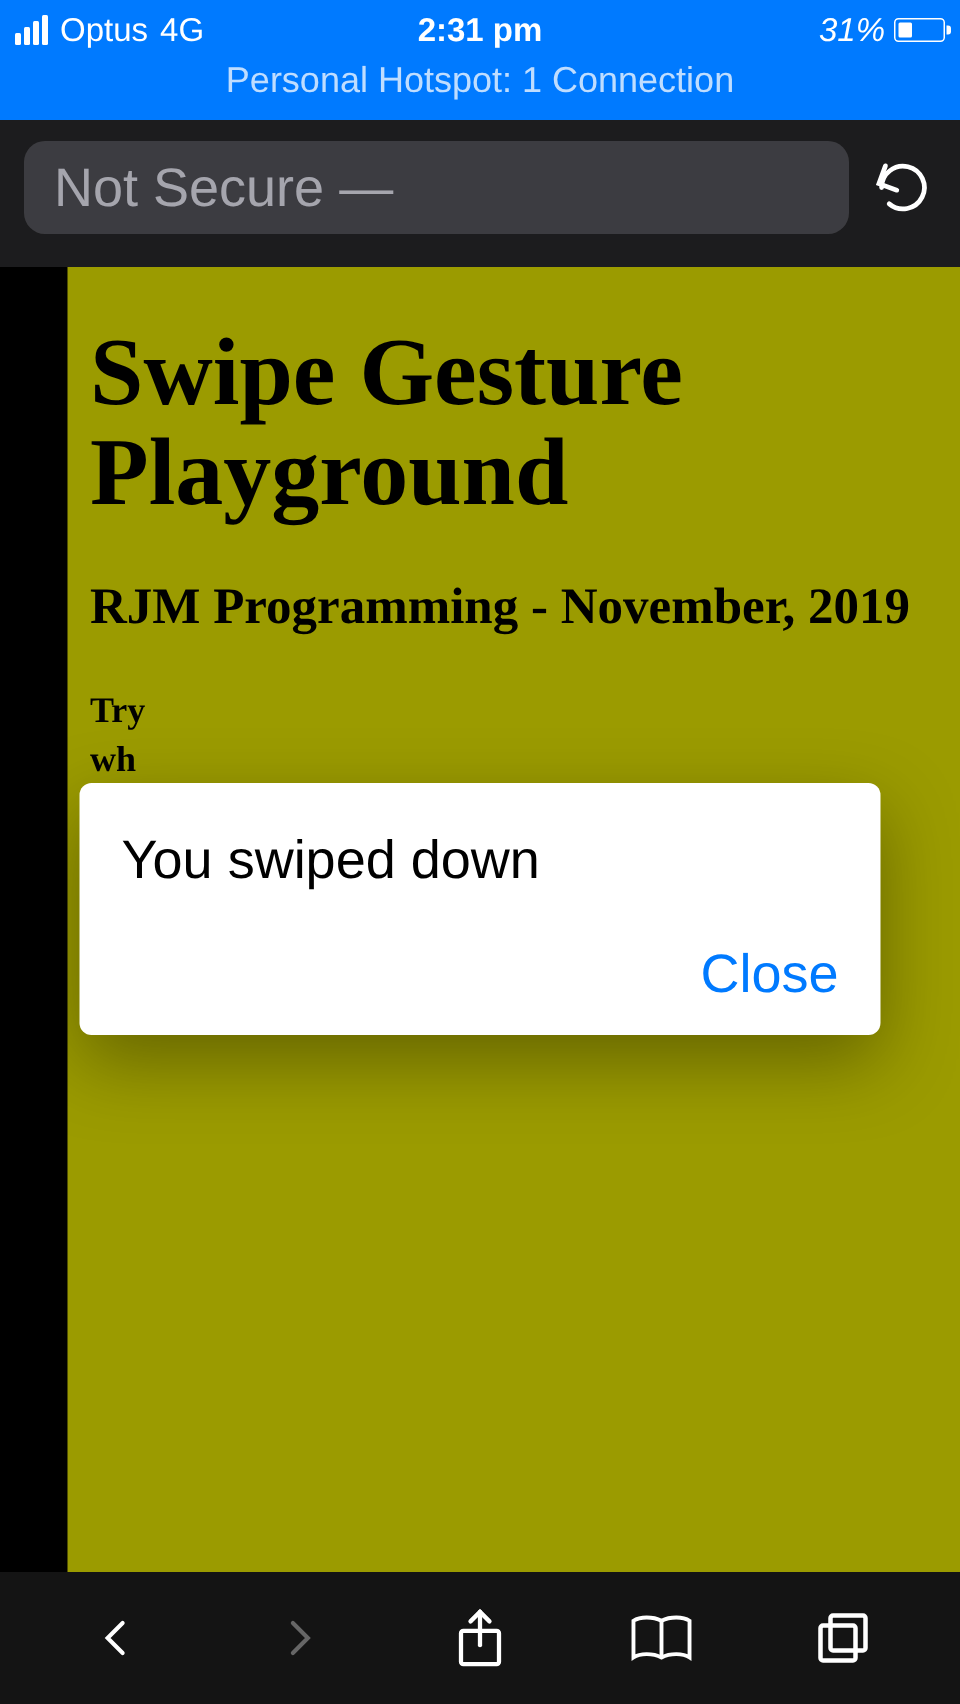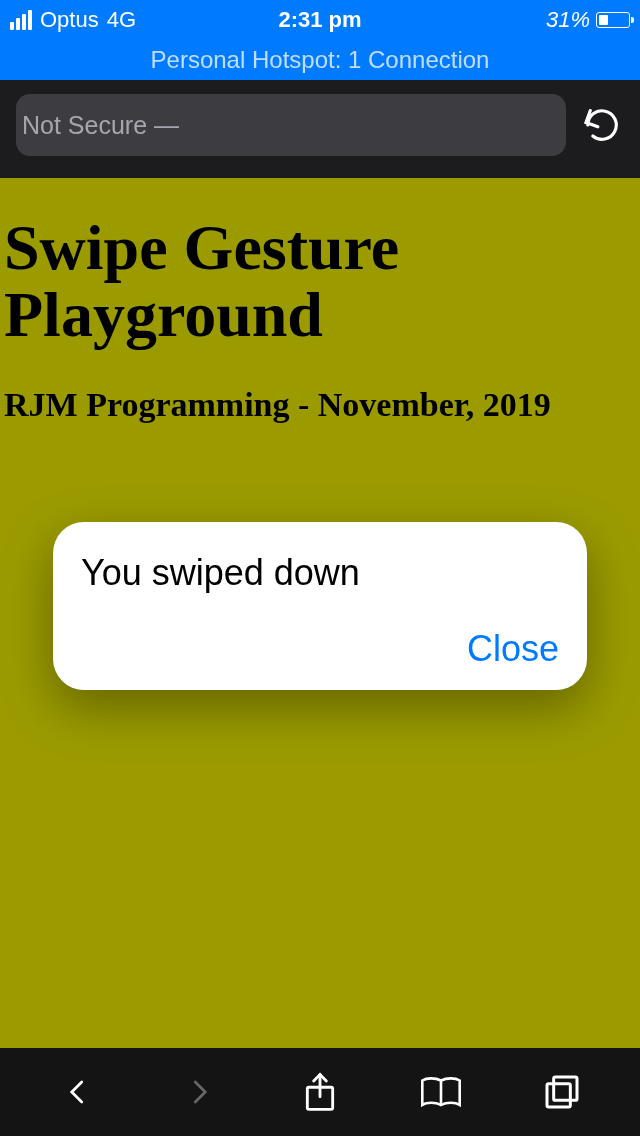--- a/index.html
+++ b/index.html
@@ -24,55 +24,56 @@
     .status-left { display: flex; align-items: center; gap: 8px; }
     .signal-bars { display: flex; align-items: flex-end; gap: 2px; }
     .bar { width: 4px; background: #fff; border-radius: 1px; }
     .b1 { height: 8px; } .b2 { height: 12px; } .b3 { height: 16px; } .b4 { height: 20px; }
     .status-center { position: absolute; left: 50%; transform: translateX(-50%); font-weight: 600; }
     .status-right { display: flex; align-items: center; gap: 6px; font-style: italic; }
     .battery { width: 34px; height: 16px; border: 1.5px solid #fff; border-radius: 3px; position: relative; display: flex; align-items: center; padding: 2px; }
     .battery::after { content:""; position:absolute; right:-5px; top:4px; width:3px; height:6px; background:#fff; border-radius:0 2px 2px 0; }
     .battery-fill { width: 31%; height: 100%; background:#fff; border-radius:1px; }
     .hotspot-bar {
-      height: 40px; background: #007aff; display:flex; align-items:center; justify-content:center;
+      height: 40px; background: #007aff; display:flex; justify-content:center;
       color: rgba(255,255,255,0.75); font-size: 24px;
     }
     .nav-bar {
       background: #1c1c1e;
       padding: 14px 16px 22px 16px;
       display:flex; align-items:center; gap:14px;
     }
     .url-pill {
       flex:1; background: rgba(120,120,128,0.36); border-radius: 14px;
-      height: 62px; display:flex; align-items:center; padding: 0 6px;
-      font-size: 25px; color: #fff; overflow:hidden; white-space:nowrap;
+      height: 62px; display:flex; align-items:center; padding: 0 20px;
+      font-size: 36px; color: #fff; overflow:hidden; white-space:nowrap;
     }
     .url-pill .notsecure { color: rgba(235,235,245,0.6); }
     .reload-icon { width: 44px; height: 44px; display:flex; align-items:center; justify-content:center; }
     .page-body {
       background: #9b9b00;
       height: 878px;
-      padding: 36px 8px 0 4px;
+      padding: 36px 8px 0 15px;
       color: #000;
       font-family: "Times New Roman", serif;
+      margin-left: 45px;
     }
     .page-h1 { font-size: 64px; font-weight: 700; line-height: 1.05; margin-bottom: 38px; }
     .page-h2 { font-size: 34px; font-weight: 700; margin-bottom: 34px; }
     .page-p  { font-size: 24px; font-weight: 700; line-height: 1.35; }
     .modal-backdrop {
       position:absolute; left:0; right:0; top:198px; bottom:88px;
       display:flex; align-items:flex-start; justify-content:center;
       pointer-events:none;
     }
     .modal {
       margin-top: 324px;
       width: 534px;
       background:#fff;
-      border-radius: 31px;
+      border-radius: 8px;
       box-shadow: 0 18px 50px rgba(0,0,0,0.35);
       padding: 30px 28px 20px 28px;
       pointer-events:auto;
     }
     .modal-msg { font-family: -apple-system, Arial, sans-serif; font-size: 36px; color:#000; }
     .modal-actions { display:flex; justify-content:flex-end; margin-top: 34px; }
     .modal-close { font-family: -apple-system, Arial, sans-serif; font-size: 36px; color:#007aff; background:none; border:none; }
     .bottom-toolbar {
       position:absolute; bottom:0; left:0; right:0; height:88px;
       background:#141414; display:flex; align-items:center; justify-content:space-around;
@@ -117,20 +118,24 @@
     <svg width="38" height="38" viewBox="0 0 24 24" fill="none" stroke="#fff" stroke-width="2" stroke-linecap="round">
       <path d="M3 12a9 9 0 1 1 3.2 6.9"></path>
       <polyline points="3 4 3 12 11 12" transform="rotate(20 7 8)"></polyline>
     </svg>
   </div>
 </div>
 
 <div class="page-body">
   <h1 class="page-h1">Swipe Gesture Playground</h1>
   <h3 class="page-h2">RJM Programming - November, 2019</h3>
+  <p class="page-p">
+    <span>Try</span><br>
+    <span>wh</span>
+  </p>
 </div>
 
 <div class="modal-backdrop">
   <div class="modal">
     <div class="modal-msg">You swiped down</div>
     <div class="modal-actions">
       <button class="modal-close">Close</button>
     </div>
   </div>
 </div>

